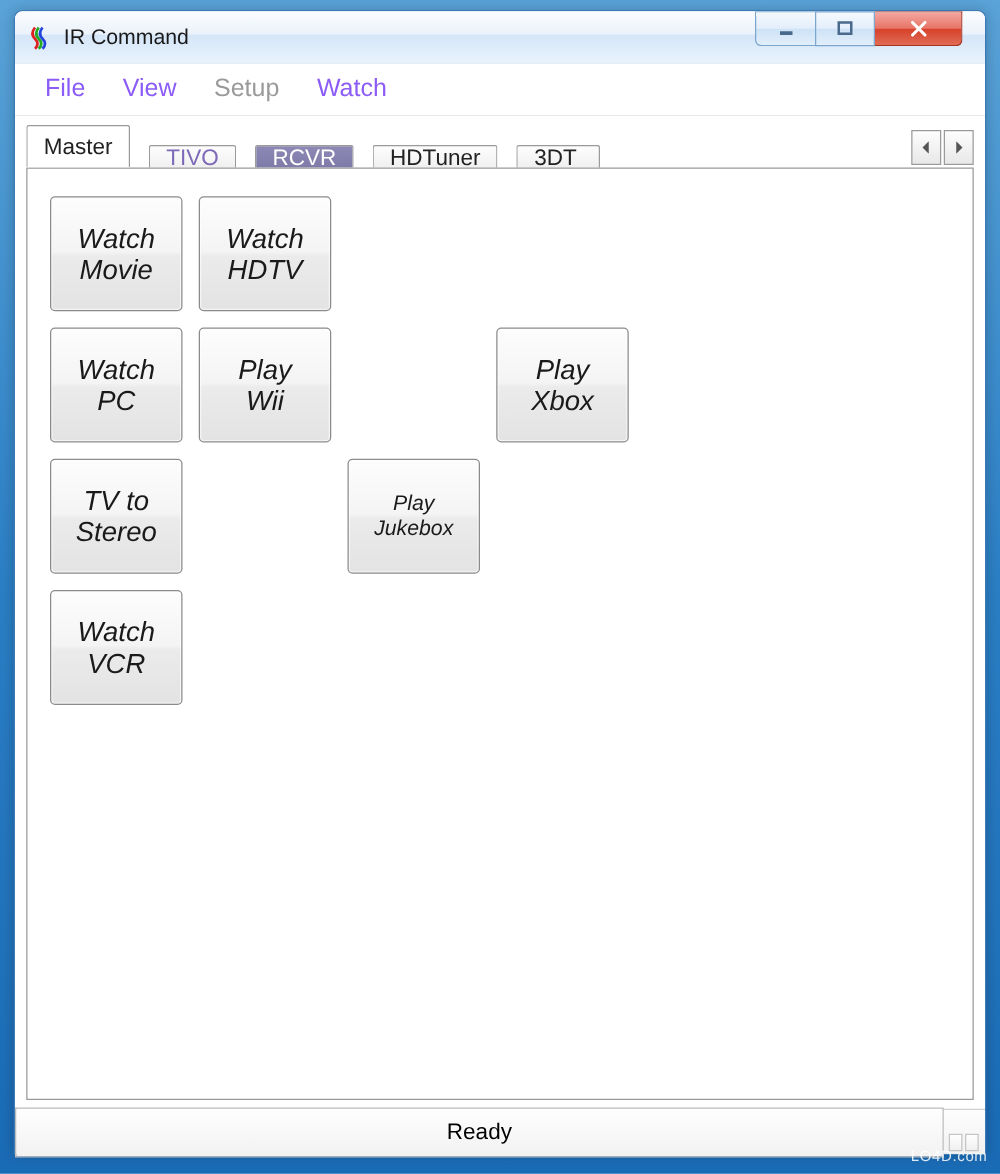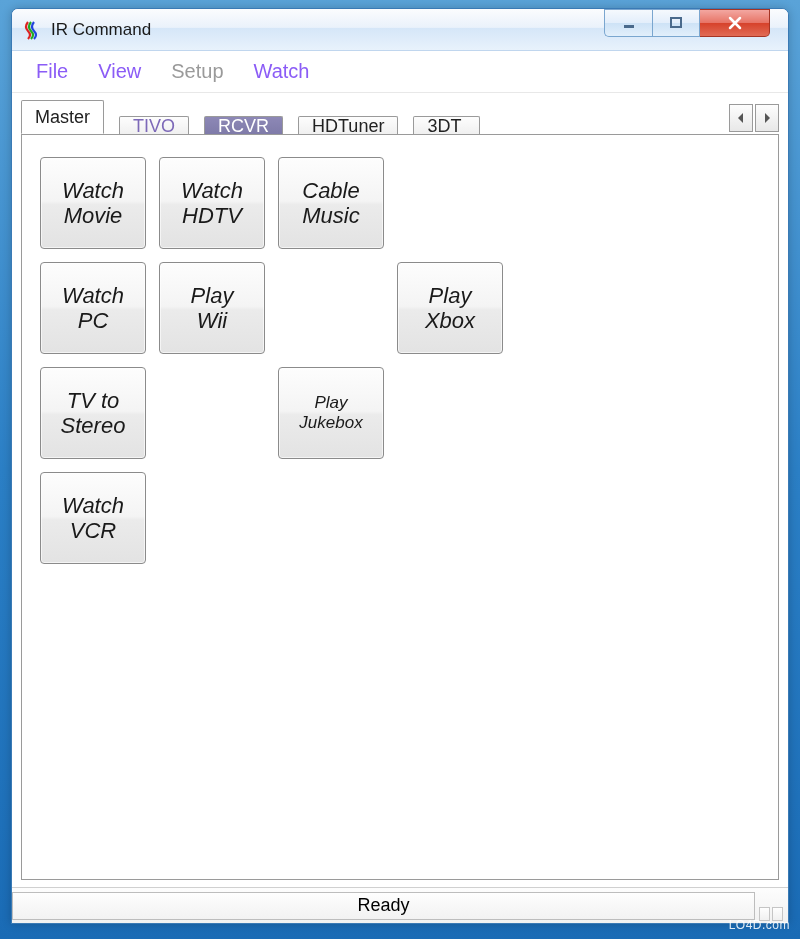--- a/index.html
+++ b/index.html
@@ -179,21 +179,21 @@
       height: 36px;
       border-top: 1px solid #d0d0d0;
       display: flex;
       align-items: center;
       background: linear-gradient(to bottom, #fdfdfd, #f1f1f1);
     }
     .status-pane {
       flex: 1;
       border: 1px solid #bdbdbd;
       margin: 3px 2px 3px 0;
-      height: 28px;
+      height: 40px;
       display: flex;
       align-items: center;
       justify-content: center;
       font-size: 18px;
       background: linear-gradient(to bottom, #fefefe, #f2f2f2);
     }
     .status-grip {
       display: flex;
       gap: 2px;
       padding: 0 5px 2px 2px;
@@ -275,22 +275,20 @@
         </div>
       </div>
     </div>
 
     <div class="tab-content">
       <div class="btn-grid">
         <div class="cmd-btn" style="grid-row:1;grid-column:1">Watch
 Movie</div>
         <div class="cmd-btn" style="grid-row:1;grid-column:2">Watch
 HDTV</div>
-        <div class="cmd-btn" style="grid-row:1;grid-column:3">Cable
-Music</div>
         <div class="cmd-btn" style="grid-row:2;grid-column:1">Watch
 PC</div>
         <div class="cmd-btn" style="grid-row:2;grid-column:2">Play
 Wii</div>
         <div class="cmd-btn" style="grid-row:2;grid-column:4">Play
 Xbox</div>
         <div class="cmd-btn" style="grid-row:3;grid-column:1">TV to
 Stereo</div>
         <div class="cmd-btn small-font" style="grid-row:3;grid-column:3">Play
 Jukebox</div>

